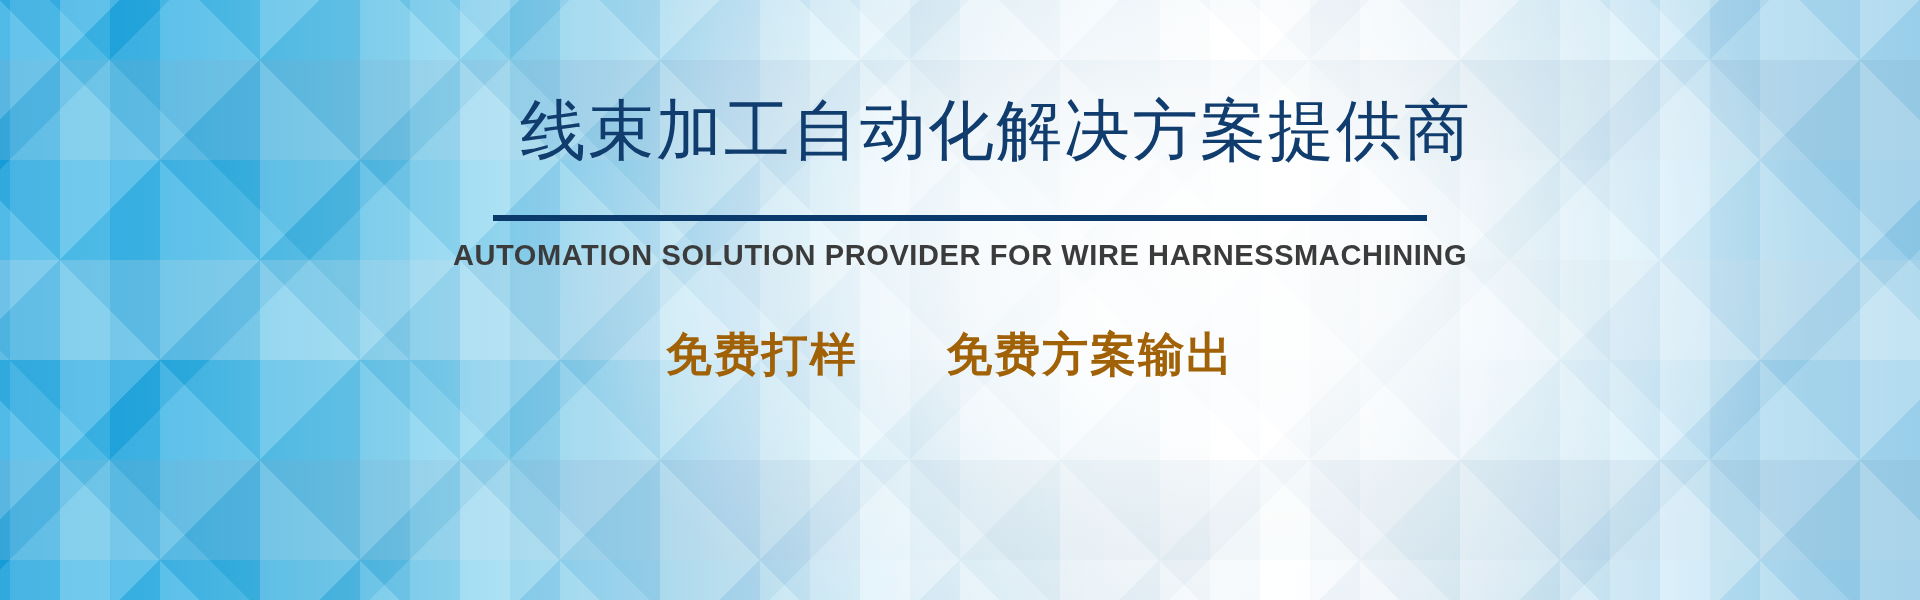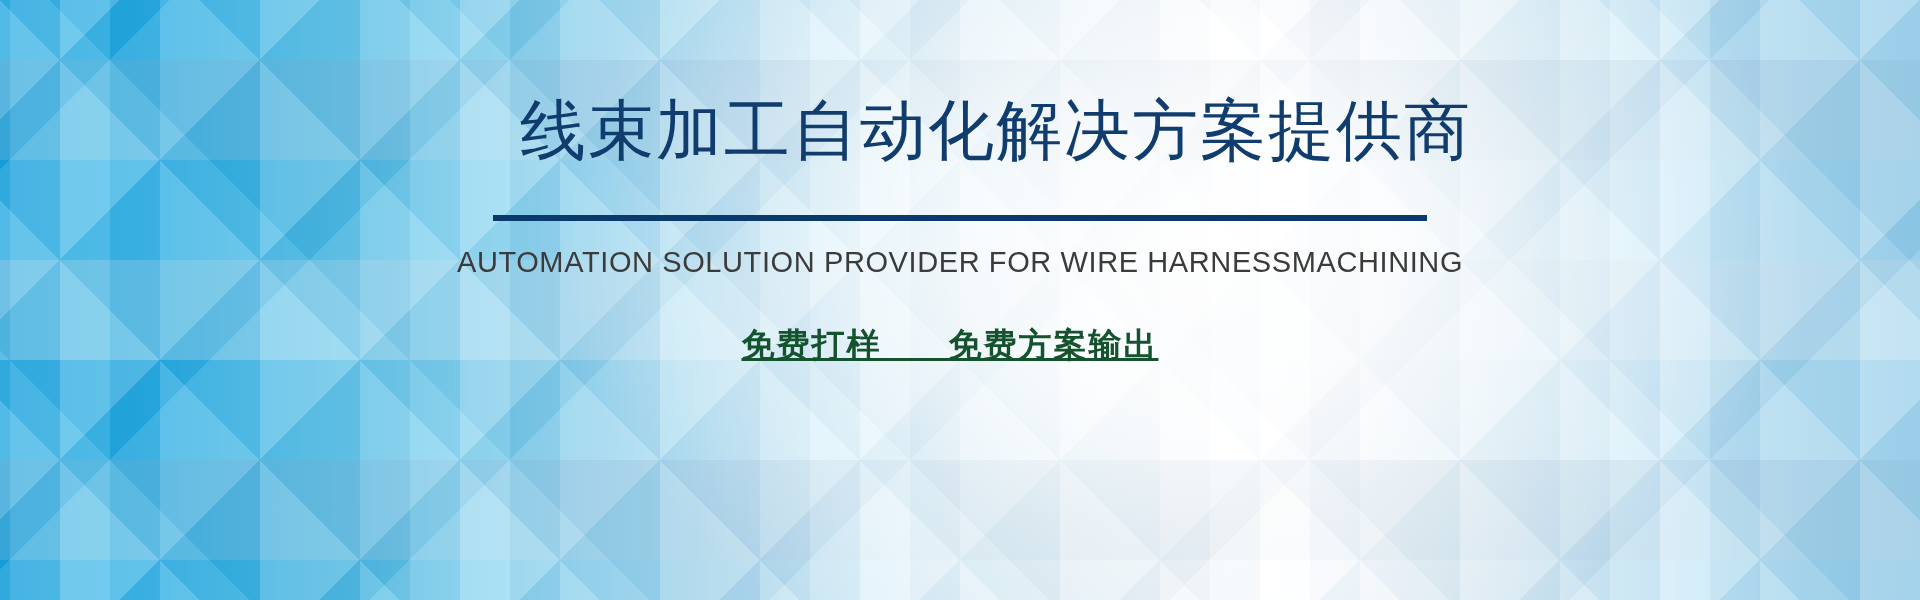--- a/index.html
+++ b/index.html
@@ -137,46 +137,45 @@
     left: 493px;
     top: 215px;
     width: 934px;
     height: 6px;
     background: #0a3a6b;
   }
 
   .subhead {
     position: absolute;
     left: 440px;
-    top: 246px;
+    top: 239px;
     width: 1040px;
     text-align: center;
     font-size: 29px;
     letter-spacing: 0.6px;
     color: #3b3b3b;
     white-space: nowrap;
-    font-weight: 400;
+    font-weight: 700;
   }
 
   .claims {
     position: absolute;
     left: 430px;
     top: 320px;
     width: 1040px;
     text-align: center;
   }
 
   .claim-line {
-    font-size: 33px;
+    font-size: 46px;
     font-weight: bold;
-    color: #14532d;
+    color: #a16207;
     letter-spacing: 2px;
     line-height: 1.52;
     white-space: pre;
-    text-decoration: underline;
   }
 </style>
 </head>
 <body>
 
 <div class="banner">
 
   <div class="bg-base"></div>
 
   <div class="bg-poly">

